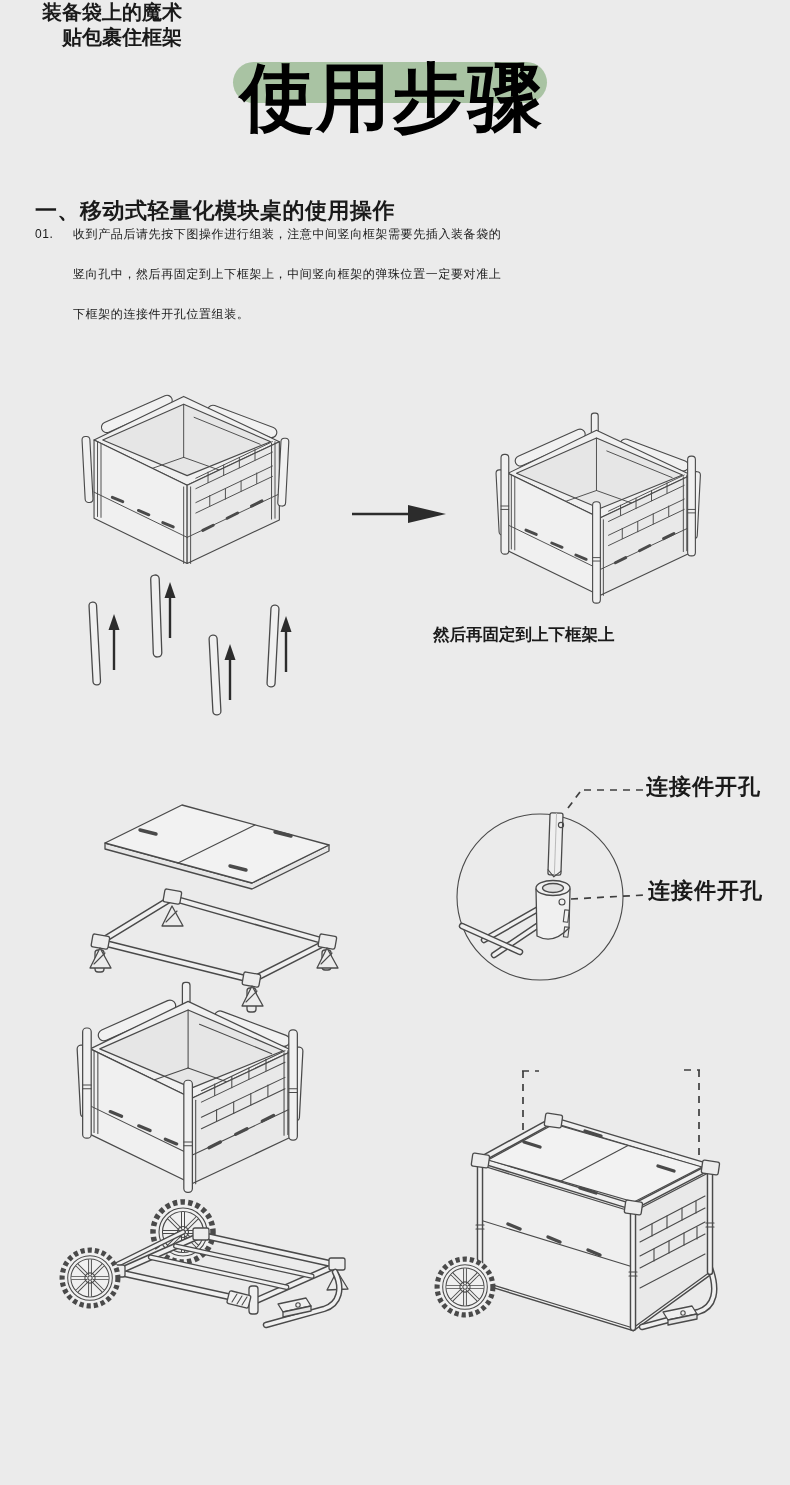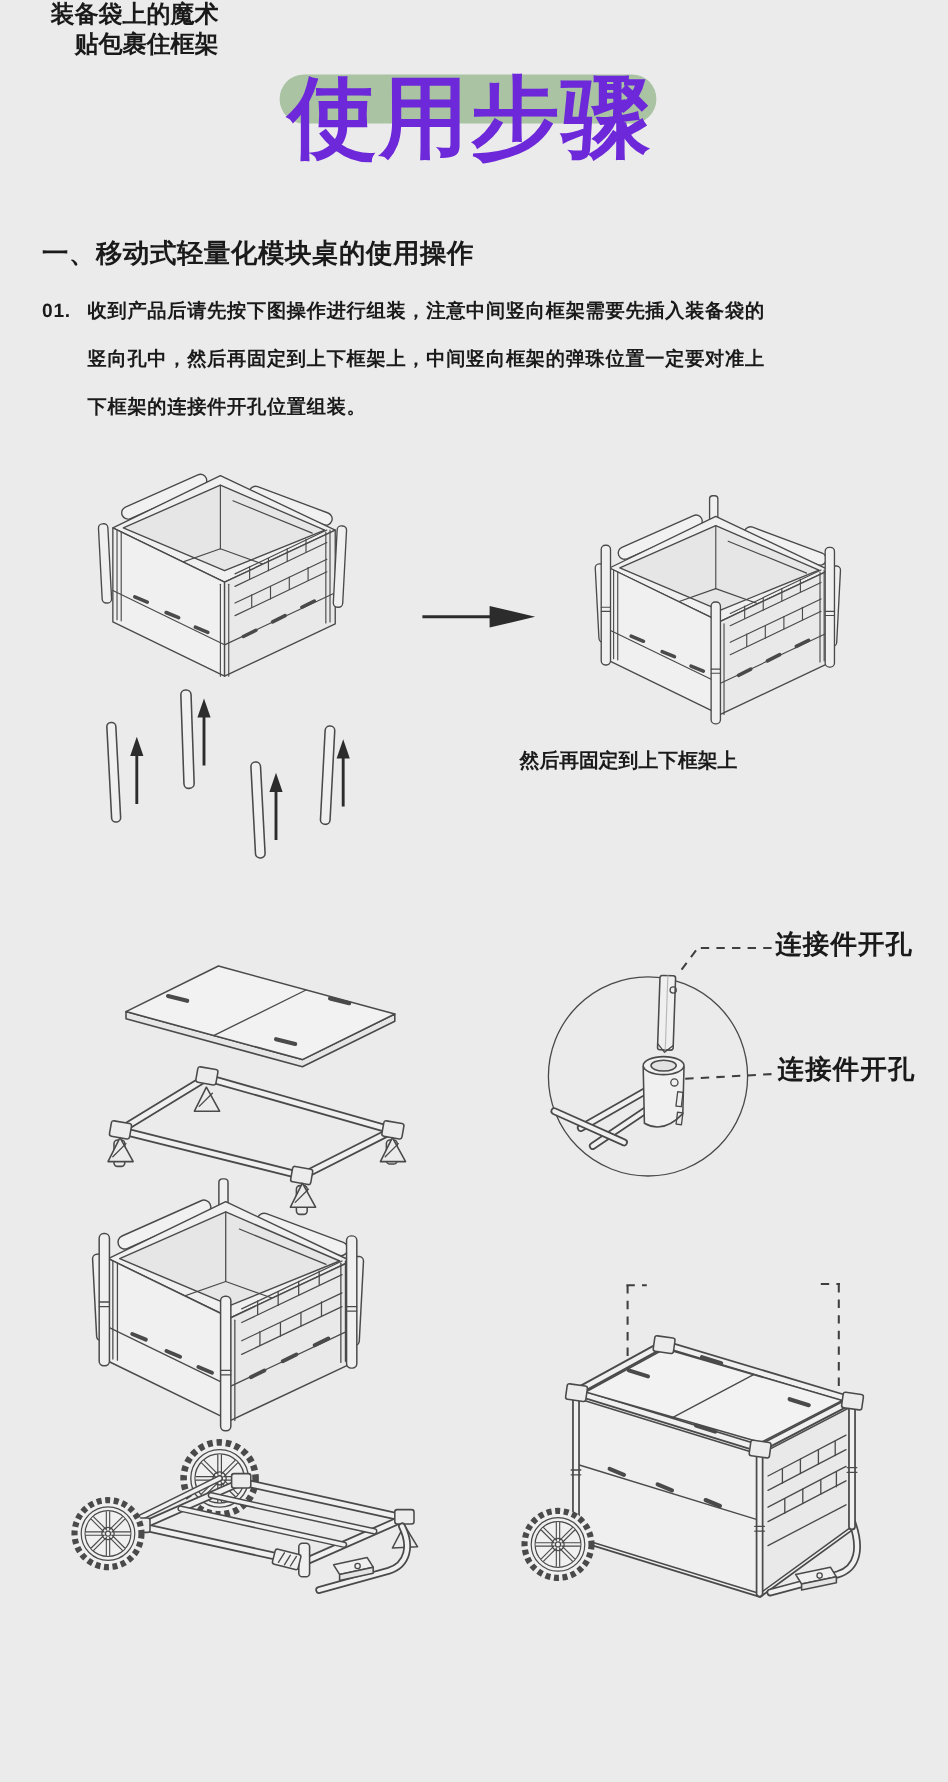--- a/index.html
+++ b/index.html
@@ -8,25 +8,25 @@
     position:relative;width:790px;height:1485px;margin:0 auto;
     background:#ebebeb;overflow:hidden;
     font-family:"Liberation Sans","DejaVu Sans",sans-serif;
     color:#1a1a1a;
   }
   .abs{position:absolute;}
   
   .pill{position:absolute;left:233px;top:62px;width:314px;height:41px;border-radius:21px;}
   .title{
     position:absolute;left:240px;top:56px;margin:0;
-    font-size:74px;line-height:84px;font-weight:800;letter-spacing:2px;color:#6d28d9;
+    font-size:74px;line-height:84px;font-weight:800;letter-spacing:2px;color:#000000;
   }
   
   .heading{position:absolute;left:35px;top:196px;margin:0;font-size:22px;font-weight:700;letter-spacing:.5px;}
-  .para{position:absolute;left:35px;top:240px;width:745px;display:flex;font-size:16px;font-weight:700;line-height:40px;letter-spacing:.6px;}
+  .para{position:absolute;left:35px;top:214px;width:745px;display:flex;font-size:12px;font-weight:400;line-height:40px;letter-spacing:.6px;}
   .stepno{flex:0 0 38px;}
   .cap1{position:absolute;left:433px;top:619px;font-size:16.5px;font-weight:700;line-height:31px;letter-spacing:0;}
   .lbl{position:absolute;font-size:22px;font-weight:700;letter-spacing:1px;white-space:nowrap;}
   .lbl-bead{left:646px;top:772px;}
   .lbl-hole{left:648px;top:876px;}
   .lbl-velcro{left:523px;top:1041px;width:182px;text-align:right;font-size:20px;font-weight:700;line-height:25px;}
   .cap2{position:absolute;left:232px;top:1387px;font-size:19.5px;font-weight:700;line-height:36px;letter-spacing:.4px;}
   
   .s  {stroke:#4a4a4a;stroke-width:1.3;stroke-linejoin:round;stroke-linecap:round;}
   .sv {stroke:#4a4a4a;stroke-width:1.1;stroke-linejoin:round;stroke-linecap:round;fill:none;}

